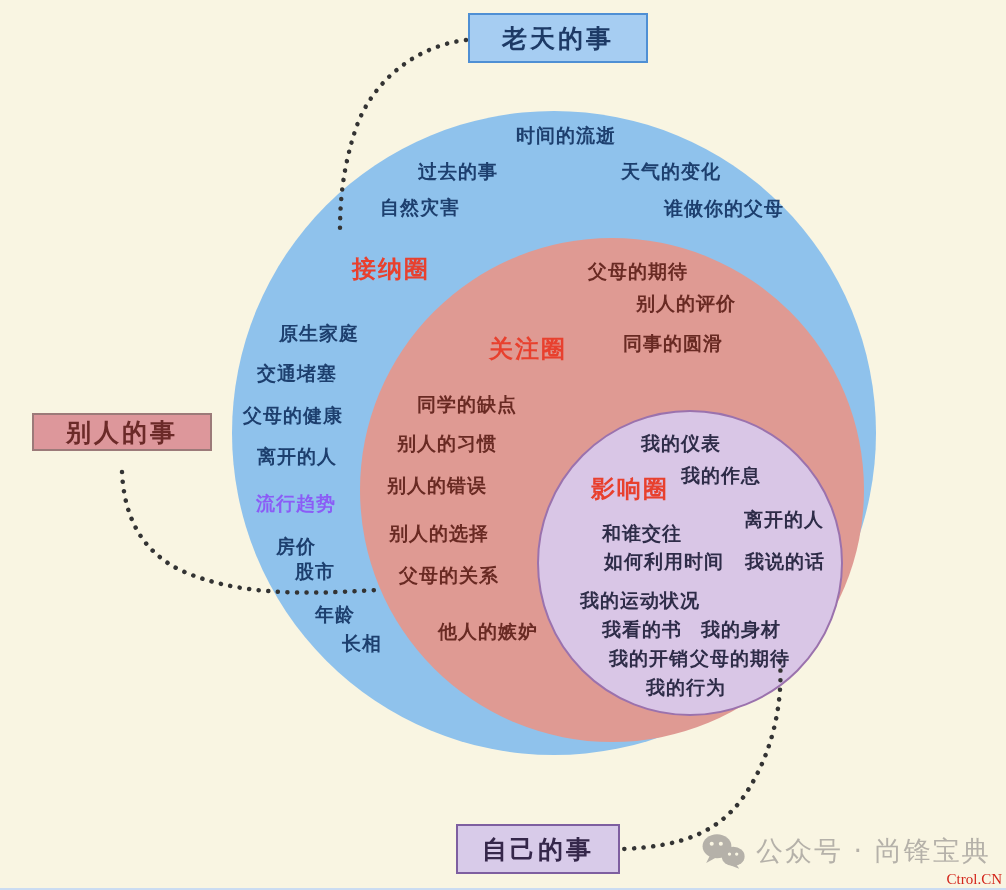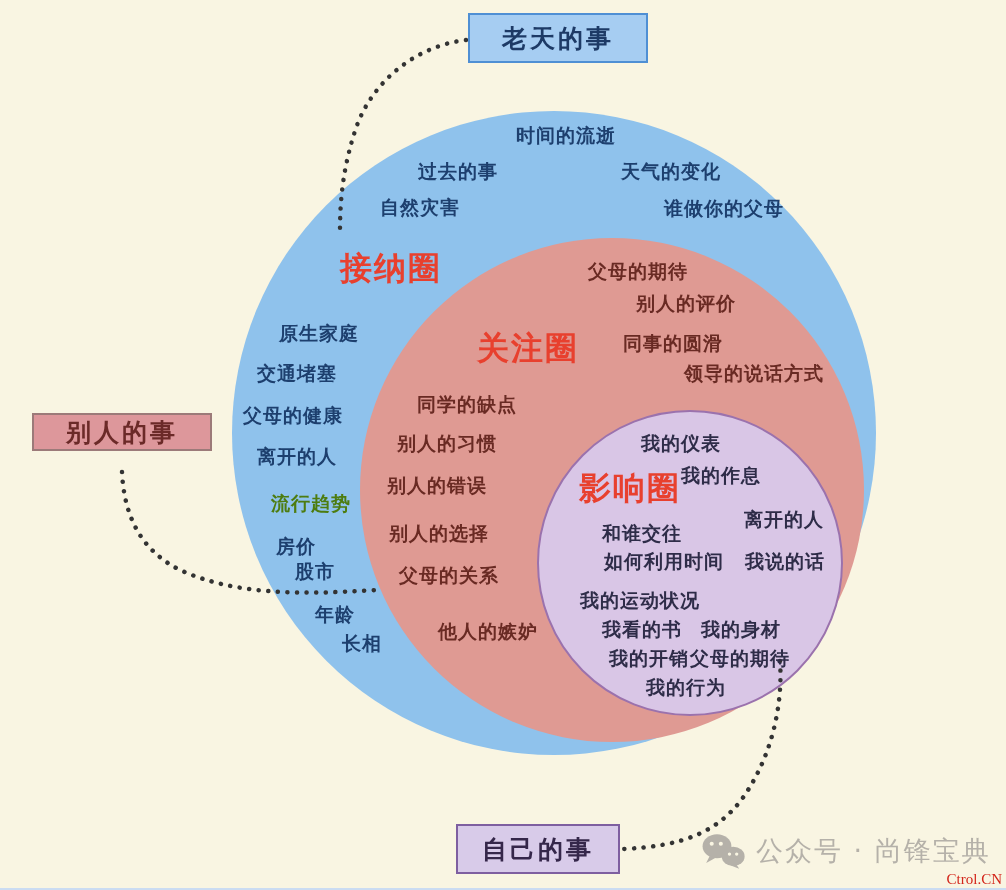--- a/index.html
+++ b/index.html
@@ -6,21 +6,21 @@
   body{font-family:"DejaVu Sans",sans-serif;}
   #stage{
     position:relative;width:1006px;height:890px;overflow:hidden;
     background:#f9f5e2;
   }
   .circle{
     position:absolute;border-radius:50%;z-index:1;
   }
   .circle-title{
     position:absolute;transform:translate(-50%,-50%);
-    font-size:32px;font-weight:800;letter-spacing:2px;white-space:nowrap;z-index:6;font-family:Liberation Serif, serif;
+    font-size:24px;font-weight:800;letter-spacing:2px;white-space:nowrap;z-index:6;font-family:Liberation Serif, serif;
   }
   .item{
     position:absolute;transform:translate(-50%,-50%);
     font-size:19px;font-weight:600;letter-spacing:1px;white-space:nowrap;z-index:6;
   }
   .legend-box{
     position:absolute;display:flex;align-items:center;justify-content:center;
     z-index:7;box-sizing:border-box;
   }
   .legend-box span{
@@ -84,30 +84,29 @@
     <span class="circle-title" style="left: 391px; top: 269px; color: rgb(232, 64, 46);">接纳圈</span>
     <span class="item" style="left: 566px; top: 136px; color: rgb(29, 63, 110);">时间的流逝</span>
     <span class="item" style="left: 458px; top: 172px; color: rgb(29, 63, 110);">过去的事</span>
     <span class="item" style="left: 671px; top: 172px; color: rgb(29, 63, 110);">天气的变化</span>
     <span class="item" style="left: 420px; top: 208px; color: rgb(29, 63, 110);">自然灾害</span>
     <span class="item" style="left: 724px; top: 209px; color: rgb(29, 63, 110);">谁做你的父母</span>
     <span class="item" style="left: 319px; top: 334px; color: rgb(29, 63, 110);">原生家庭</span>
     <span class="item" style="left: 297px; top: 374px; color: rgb(29, 63, 110);">交通堵塞</span>
     <span class="item" style="left: 293px; top: 416px; color: rgb(29, 63, 110);">父母的健康</span>
     <span class="item" style="left: 297px; top: 457px; color: rgb(29, 63, 110);">离开的人</span>
-    <span class="item" style="left: 311px; top: 504px; color: #4d7c0f;">流行趋势</span>
+    <span class="item" style="left: 296px; top: 504px; color: #8b5cf6;">流行趋势</span>
     <span class="item" style="left: 296px; top: 547px; color: rgb(29, 63, 110);">房价</span>
     <span class="item" style="left: 315px; top: 572px; color: rgb(29, 63, 110);">股市</span>
     <span class="item" style="left: 335px; top: 615px; color: rgb(29, 63, 110);">年龄</span>
     <span class="item" style="left: 362px; top: 644px; color: rgb(29, 63, 110);">长相</span>
     <span class="circle-title" style="left: 528px; top: 349px; color: rgb(232, 64, 46);">关注圈</span>
     <span class="item" style="left: 638px; top: 272px; color: rgb(105, 42, 35);">父母的期待</span>
     <span class="item" style="left: 686px; top: 304px; color: rgb(105, 42, 35);">别人的评价</span>
     <span class="item" style="left: 673px; top: 344px; color: rgb(105, 42, 35);">同事的圆滑</span>
-    <span class="item" style="left: 754px; top: 374px; color: rgb(105, 42, 35);">领导的说话方式</span>
     <span class="item" style="left: 467px; top: 405px; color: rgb(105, 42, 35);">同学的缺点</span>
     <span class="item" style="left: 447px; top: 444px; color: rgb(105, 42, 35);">别人的习惯</span>
     <span class="item" style="left: 437px; top: 486px; color: rgb(105, 42, 35);">别人的错误</span>
     <span class="item" style="left: 439px; top: 534px; color: rgb(105, 42, 35);">别人的选择</span>
     <span class="item" style="left: 449px; top: 576px; color: rgb(105, 42, 35);">父母的关系</span>
     <span class="item" style="left: 488px; top: 632px; color: rgb(105, 42, 35);">他人的嫉妒</span>
     <span class="circle-title" style="left: 630px; top: 489px; color: rgb(232, 64, 46);">影响圈</span>
     <span class="item" style="left: 681px; top: 444px; color: rgb(46, 44, 72);">我的仪表</span>
     <span class="item" style="left: 721px; top: 476px; color: rgb(46, 44, 72);">我的作息</span>
     <span class="item" style="left: 784px; top: 520px; color: rgb(46, 44, 72);">离开的人</span>

